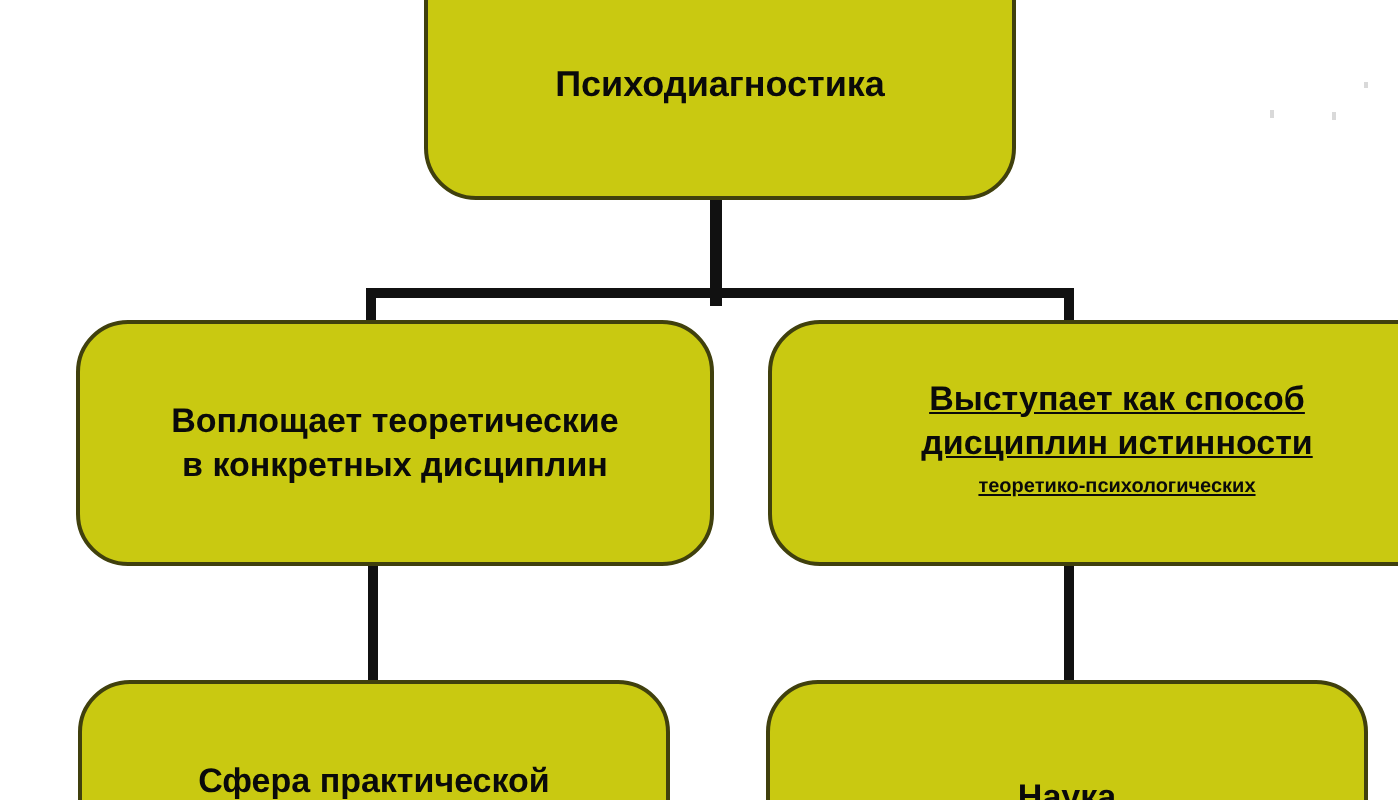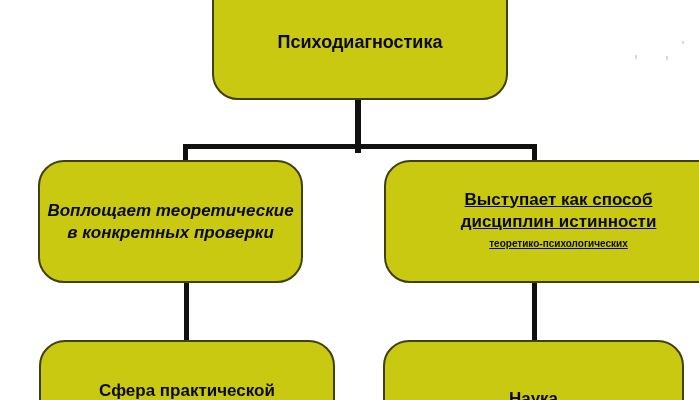--- a/index.html
+++ b/index.html
@@ -30,21 +30,21 @@
     left: 212px; top: -30px; width: 296px; height: 130px;
     display: flex; align-items: center; justify-content: center;
     padding-top: 14px;
     font-size: 18px;
   }
   .node-mid {
     top: 160px; height: 123px;
     display: flex; flex-direction: column; justify-content: center;
     font-size: 17px; line-height: 22px;
   }
-  .node-mid-left  { left: 38px;  width: 265px; font-style: italic; }
+  .node-mid-left  { left: 38px;  width: 319px; }
   .node-mid-right { left: 384px; width: 349px; text-decoration: underline; }
   .node-mid-right .line-small { font-size: 10px; }
   .node-bottom {
     top: 340px; height: 120px;
     font-size: 17px; line-height: 22px;
   }
   .node-bottom-left  { left: 39px;  width: 296px; padding-top: 38px; }
   .node-bottom-right { left: 383px; width: 301px; padding-top: 46px; }
   .connector {
     position: absolute;
@@ -77,21 +77,21 @@
   <div class="connector conn-right-stub"></div>
   <div class="connector conn-left-down"></div>
   <div class="connector conn-right-down"></div>
 
   <div class="node node-root">
     <span class="line">Психодиагностика</span>
   </div>
 
   <div class="node node-mid node-mid-left">
     <div class="line">Воплощает теоретические</div>
-    <div class="line">в конкретных проверки</div>
+    <div class="line">в конкретных дисциплин</div>
   </div>
 
   <div class="node node-mid node-mid-right">
     <div class="line">Выступает как способ</div>
     <div class="line">дисциплин истинности</div>
     <div class="line line-small">теоретико-психологических</div>
   </div>
 
   <div class="node node-bottom node-bottom-left">
     <div class="line">Сфера практической</div>

